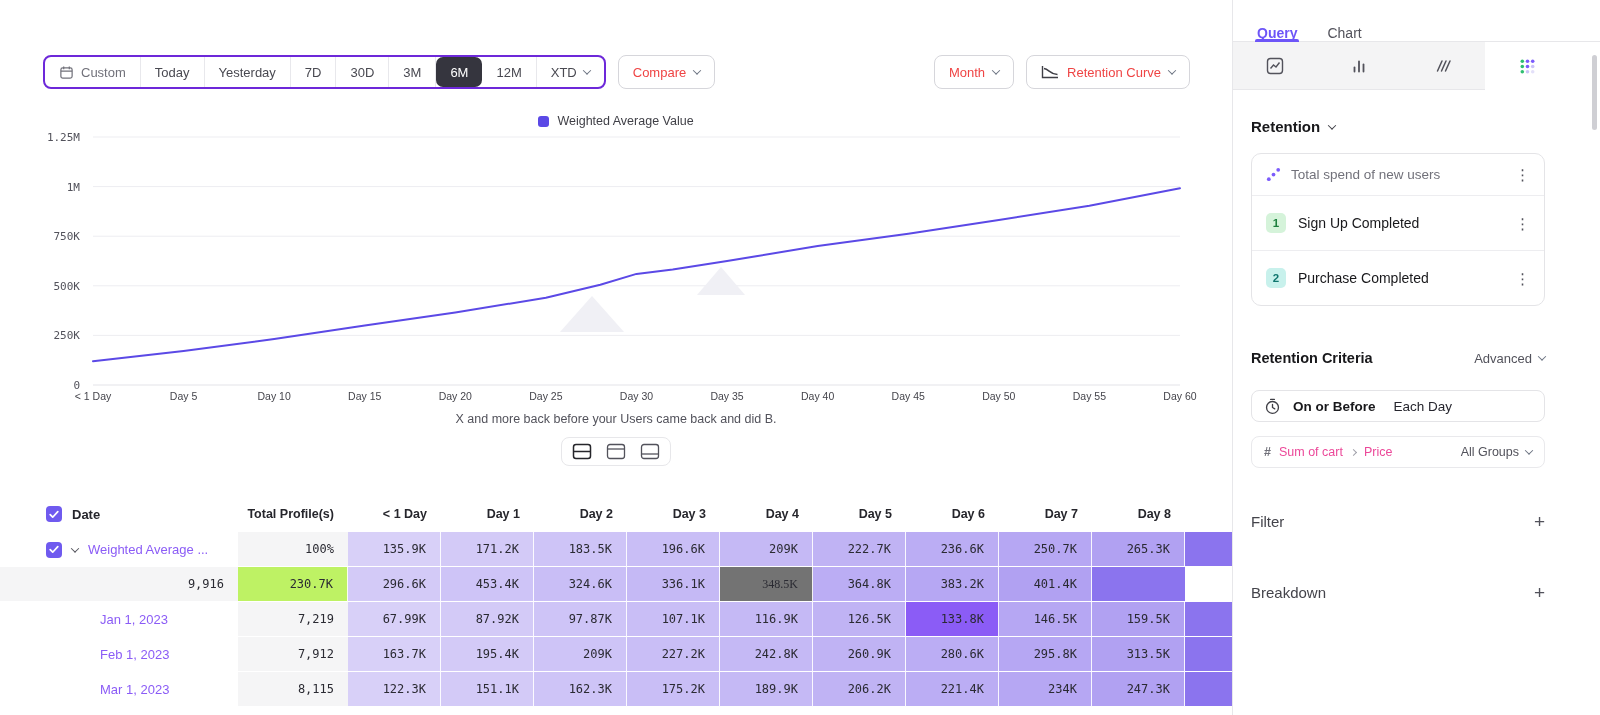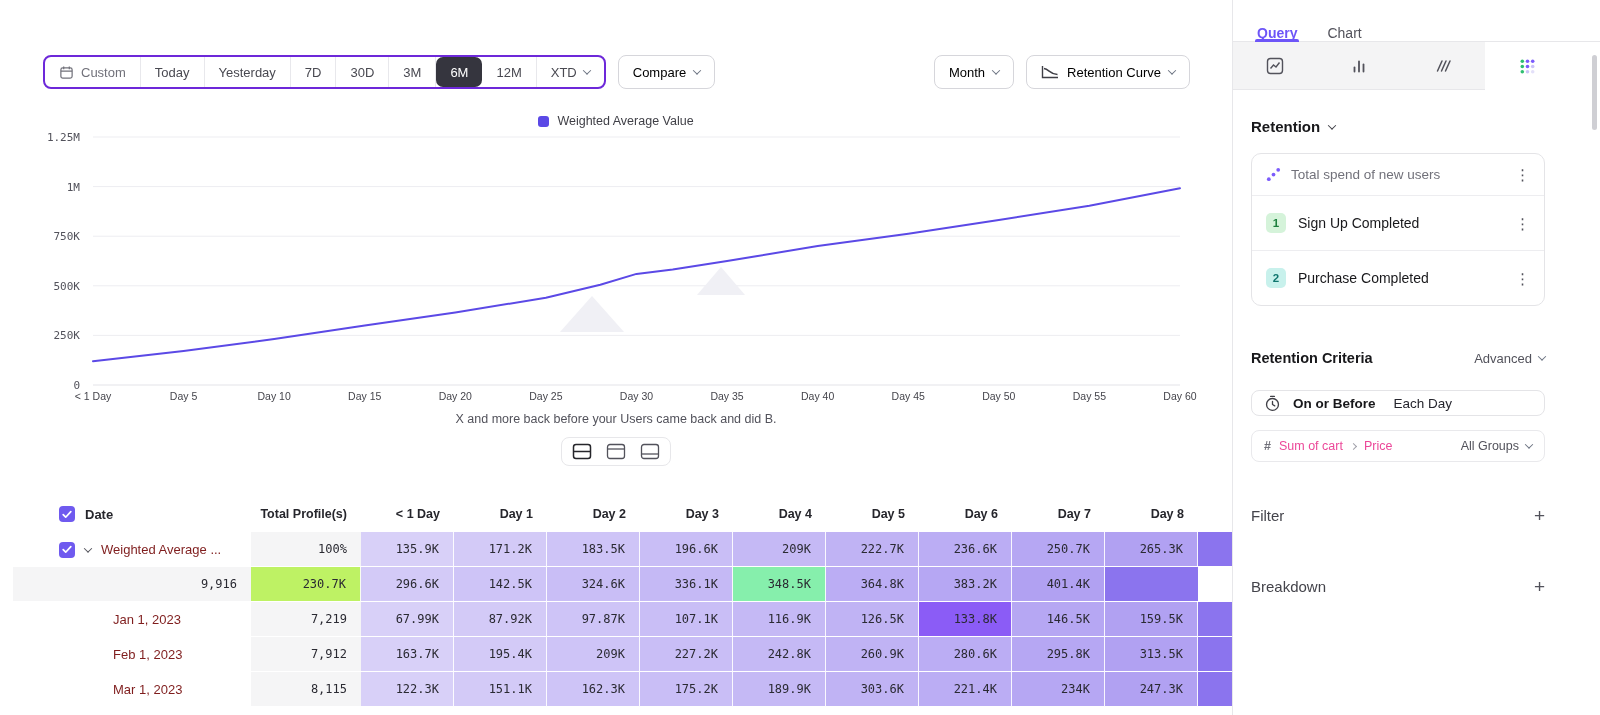--- a/index.html
+++ b/index.html
@@ -21,49 +21,49 @@
 
   .toolbar { position:absolute; top:55px; left:43px; right:42px; display:flex; justify-content:space-between; align-items:center; }
   .tb-left, .tb-right { display:flex; gap:12px; align-items:center; }
   .seg { display:flex; align-items:stretch; height:34px; border:2px solid #6d28d9; border-radius:8px; background:#fff; overflow:hidden; }
   .seg-item { display:flex; align-items:center; gap:7px; padding:0 14px; font-size:13px; color:#494951;
               border-right:1px solid #e8e8ec; cursor:pointer; white-space:nowrap; }
   .seg-item:last-child { border-right:none; }
   .seg-item.custom { color:#71717a; }
   .seg-item.selected { background:var(--selected-range-bg,#35353e); color:#fff; border-radius:7px; font-weight:500; border-right:none; }
   .btn { display:flex; align-items:center; gap:8px; height:34px; padding:0 14px; background:#fff;
-         border:1px solid #d6d6db; border-radius:8px; font-size:13px; color:#000000; cursor:pointer;
+         border:1px solid #d6d6db; border-radius:8px; font-size:13px; color:#ef4444; cursor:pointer;
          font-family:"Liberation Sans",sans-serif; }
 
   .legend { position:absolute; top:114px; left:0; width:1232px; display:flex; justify-content:center; align-items:center;
             gap:8px; font-size:12.5px; color:#3f3f46; }
   .legend-swatch { width:11px; height:11px; border-radius:3px; background:#5b49e6; }
 
   .chart { position:absolute; top:130px; left:0; width:1232px; height:280px; }
   .ax-y { font-family:"DejaVu Sans Mono",monospace; font-size:11px; fill:#52525b; }
   .ax-x { font-family:"Liberation Sans",sans-serif; font-size:10.5px; fill:#45454c; }
   .chart-caption { position:absolute; top:412px; left:0; width:1232px; text-align:center; font-size:12.5px; color:#52525b; }
 
   .view-toggles { position:absolute; top:437px; left:0; width:1232px; display:flex; justify-content:center; }
   .vt-wrap { display:flex; gap:14px; align-items:center; border:1px solid #e7e7ea; border-radius:8px; padding:5px 10px; background:#fff; }
   .vt-btn { display:flex; align-items:center; justify-content:center; cursor:pointer; background:none; border:none; padding:0; }
 
   
-  .table { position:absolute; top:496px; left:13px; width:1232px; }
+  .table { position:absolute; top:496px; left:0; width:1232px; }
   .trow { display:grid; grid-template-columns:238px 110px repeat(9,93px) 47px; height:35px; }
   .trow.thead { height:36px; }
   .cell { display:flex; align-items:center; justify-content:flex-end; padding-right:14px; overflow:hidden; }
   .date-cell { justify-content:flex-start; padding-left:46px; padding-right:4px; gap:10px; }
   .head-cell { font-size:12.5px; font-weight:600; color:#26262c; }
   .date-cell.head-cell { font-size:13px; }
   .num { font-family:"DejaVu Sans Mono",monospace; font-size:12px; color:#2a2a32; }
   .total-cell { background:var(--total-cell-bg,#f5f5f6); border-bottom:1px solid #fff; }
   .val-cell { border-bottom:1px solid #fff; border-right:1px solid rgba(255,255,255,.9); }
   .sliver-cell { border-bottom:1px solid #fff; }
-  .row-label { font-size:13px; color:#7f1d1d; white-space:nowrap;text-align:center; }
+  .row-label { font-size:13px; color:#8b5cf6; white-space:nowrap;text-align:center; }
   .row-indent { width:44px; flex:none; }
   .checkbox { width:16px; height:16px; flex:none; border-radius:4px; background:var(--checkbox-purple,#6f5aef);
               display:flex; align-items:center; justify-content:center; cursor:pointer; }
   .row-caret { color:#52525b; cursor:pointer; }
 
   
   .sidebar { position:absolute; left:1232px; top:0; width:368px; height:715px; border-left:1px solid #e7e7ea; background:#fff; }
   .sb-tabs { height:42px; display:flex; align-items:flex-end; gap:30px; padding-left:24px; border-bottom:1px solid #e7e7ea; }
   .sb-tab { display:flex; align-items:center; font-size:14px; color:#52525b; position:relative; cursor:pointer; }
   .sb-tab.active { color:var(--accent-purple,#6d55f8); font-weight:700; }
@@ -79,21 +79,21 @@
   .bc-header { display:flex; align-items:center; gap:10px; padding:13px 14px; font-size:13.5px; color:#71717a; cursor:pointer; }
   .bc-step { display:flex; align-items:center; gap:12px; padding:17px 14px; border-top:1px solid #ededf0;
              font-size:14px; font-weight:500; color:#18181b; cursor:pointer; }
   .step-badge { width:20px; height:20px; flex:none; border-radius:5px; display:flex; align-items:center; justify-content:center;
                 font-size:11.5px; font-weight:700; }
   .step-badge.b0 { background:var(--step1-bg,#d5f3da); color:var(--step1-fg,#1d7f3d); }
   .step-badge.b1 { background:var(--step2-bg,#c8f1ec); color:var(--step2-fg,#0f766e); }
   .criteria-head { margin-top:44px; display:flex; justify-content:space-between; align-items:center; }
   .criteria-head .lbl { font-size:14.5px; font-weight:700; color:#18181b; }
   .adv { display:flex; align-items:center; gap:7px; font-size:13px; color:#52525b; cursor:pointer; }
-  .criteria-box { margin-top:24px; height:26px; border:1px solid #e4e4e7; border-radius:8px; display:flex; align-items:center;
+  .criteria-box { margin-top:24px; height:32px; border:1px solid #e4e4e7; border-radius:8px; display:flex; align-items:center;
                   gap:12px; padding:0 12px; font-size:13.5px; cursor:pointer; }
   .criteria-box .cond { font-weight:600; color:#18181b; }
   .criteria-box .freq { color:#26262e; margin-left:6px; }
   .save-box { margin-top:38px; border:1px solid #e4e4e7; border-radius:8px; padding:7px 14px; font-size:13.5px;
               font-weight:500; line-height:18px; color:#26262e; cursor:pointer; }
   .measure-row { margin-top:14px; border:1px solid #e9e9ec; border-radius:8px; padding:8px 12px; display:flex;
                  align-items:center; gap:8px; font-size:12.5px; cursor:pointer; }
   .measure-row .hash { color:#71717a; font-weight:600; }
   .measure-row .m-label, .measure-row .m-sub { color:#ec4899; font-weight:500; }
   .groups { margin-left:auto; display:flex; align-items:center; gap:7px; color:#52525b; }
@@ -273,24 +273,24 @@
           <div class="cell val-cell num" style="background: rgb(192, 179, 244);">222.7K</div>
           <div class="cell val-cell num" style="background: rgb(187, 173, 244);">236.6K</div>
           <div class="cell val-cell num" style="background: rgb(182, 167, 243);">250.7K</div>
           <div class="cell val-cell num" style="background: rgb(177, 161, 242);">265.3K</div>
           <div class="cell sliver-cell" style="background: rgb(139, 116, 238);"></div>
         </div>
         <div class="trow">
           <div class="cell total-cell num">9,916</div>
           <div class="cell val-cell num" style="background: #bef264;">230.7K</div>
           <div class="cell val-cell num" style="background: rgb(211, 202, 247);">296.6K</div>
-          <div class="cell val-cell num" style="background: rgb(206, 196, 247);">142.5K</div>
+          <div class="cell val-cell num" style="background: rgb(206, 196, 247);">453.4K</div>
           <div class="cell val-cell num" style="background: rgb(201, 190, 246);">324.6K</div>
           <div class="cell val-cell num" style="background: rgb(197, 185, 245);">336.1K</div>
-          <div class="cell val-cell num" style="background: #86efac;">348.5K</div>
+          <div class="cell val-cell num" style="background: #737373; font-family: Liberation Serif, serif;">348.5K</div>
           <div class="cell val-cell num" style="background: rgb(187, 173, 244);">364.8K</div>
           <div class="cell val-cell num" style="background: rgb(182, 167, 243);">383.2K</div>
           <div class="cell val-cell num" style="background: rgb(177, 161, 242);">401.4K</div>
           <div class="cell sliver-cell" style="background: rgb(139, 116, 238);"></div>
         </div>
         <div class="trow">
           <div class="cell date-cell">
             <span class="row-indent"></span>
             <span class="row-label">Jan 1, 2023</span>
           </div>
@@ -327,21 +327,21 @@
           <div class="cell date-cell">
             <span class="row-indent"></span>
             <span class="row-label">Mar 1, 2023</span>
           </div>
           <div class="cell total-cell num">8,115</div>
           <div class="cell val-cell num" style="background: rgb(216, 208, 248);">122.3K</div>
           <div class="cell val-cell num" style="background: rgb(211, 202, 247);">151.1K</div>
           <div class="cell val-cell num" style="background: rgb(206, 196, 247);">162.3K</div>
           <div class="cell val-cell num" style="background: rgb(201, 190, 246);">175.2K</div>
           <div class="cell val-cell num" style="background: rgb(197, 185, 245);">189.9K</div>
-          <div class="cell val-cell num" style="background: rgb(192, 179, 244);">303.6K</div>
+          <div class="cell val-cell num" style="background: rgb(192, 179, 244);">206.2K</div>
           <div class="cell val-cell num" style="background: rgb(187, 173, 244);">221.4K</div>
           <div class="cell val-cell num" style="background: rgb(182, 167, 243);">234K</div>
           <div class="cell val-cell num" style="background: rgb(177, 161, 242);">247.3K</div>
           <div class="cell sliver-cell" style="background: rgb(139, 116, 238);"></div>
         </div>
       </div>
   </div>
 </div>
 
 <div class="sidebar">

